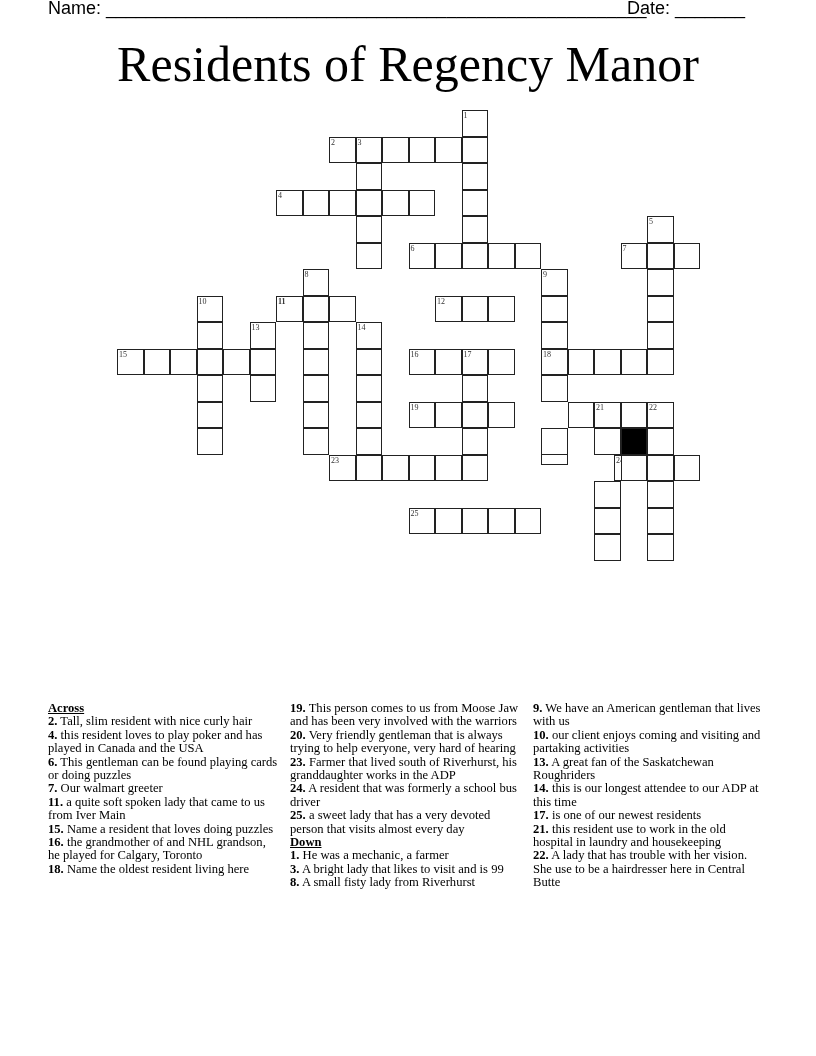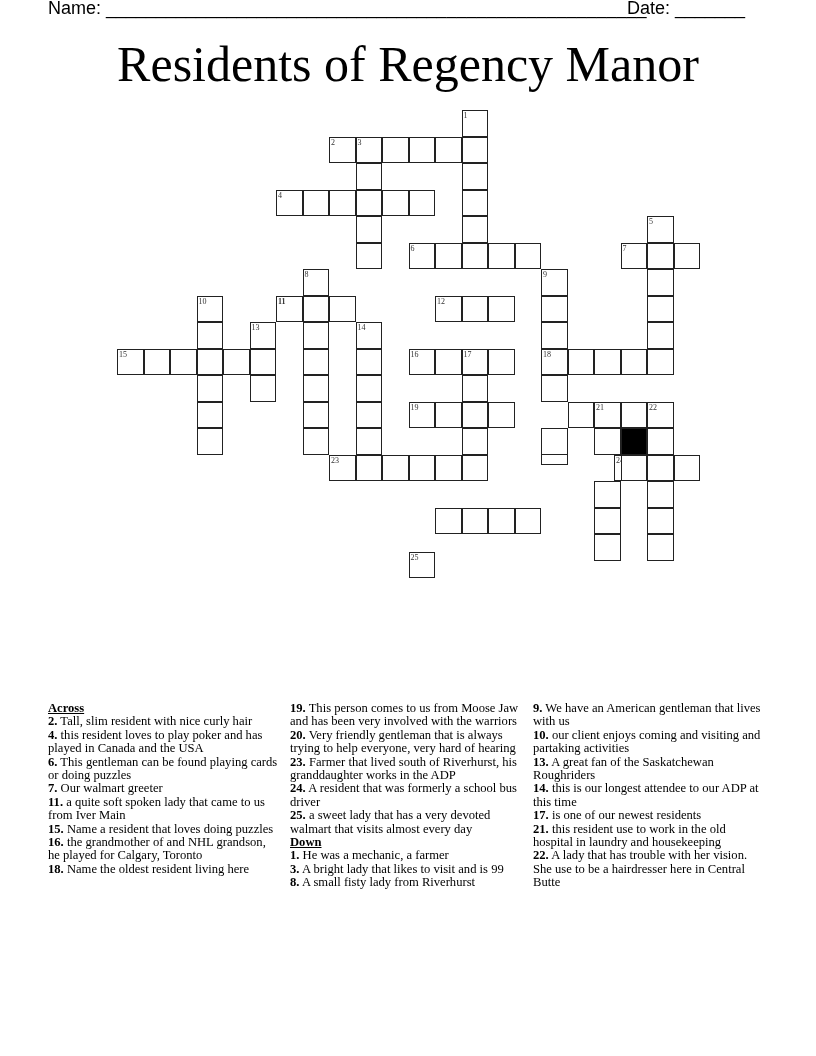--- a/index.html
+++ b/index.html
@@ -174,21 +174,21 @@
     <div class="cell" style="left: 530px; top: 397.5px;"></div>
     <div class="cell" style="left: 530px; top: 424px;"></div>
     <div class="cell" style="left: 212px; top: 344.5px;">
       <span class="num">23</span>
     </div>
     <div class="cell" style="left: 265px; top: 344.5px;"></div>
     <div class="cell" style="left: 291.5px; top: 344.5px;"></div>
     <div class="cell" style="left: 318px; top: 344.5px;"></div>
     <div class="cell" style="left: 503.5px; top: 344.5px;"></div>
     <div class="cell" style="left: 556.5px; top: 344.5px;"></div>
-    <div class="cell" style="left: 291.5px; top: 397.5px; margin-top: 44px;">
+    <div class="cell" style="left: 291.5px; top: 397.5px;">
       <span class="num">25</span>
     </div>
     <div class="cell" style="left: 318px; top: 397.5px;"></div>
     <div class="cell" style="left: 344.5px; top: 397.5px;"></div>
     <div class="cell" style="left: 371px; top: 397.5px;"></div>
     <div class="cell" style="left: 397.5px; top: 397.5px;"></div>
     <div class="cell black" style="left: 503.5px; top: 318px;"></div>
   </div>
 
 <div class="clues col1" id="col1">
@@ -200,21 +200,21 @@
     <div class="clue"><b>11.</b><span> a quite soft spoken lady that came to us from Iver Main</span></div>
     <div class="clue"><b>15.</b><span> Name a resident that loves doing puzzles</span></div>
     <div class="clue"><b>16.</b><span> the grandmother of and NHL grandson, he played for Calgary, Toronto</span></div>
     <div class="clue"><b>18.</b><span> Name the oldest resident living here</span></div>
   </div>
 <div class="clues col2" id="col2">
     <div class="clue"><b>19.</b><span> This person comes to us from Moose Jaw and has been very involved with the warriors</span></div>
     <div class="clue"><b>20.</b><span> Very friendly gentleman that is always trying to help everyone, very hard of hearing</span></div>
     <div class="clue"><b>23.</b><span> Farmer that lived south of Riverhurst, his granddaughter works in the ADP</span></div>
     <div class="clue"><b>24.</b><span> A resident that was formerly a school bus driver</span></div>
-    <div class="clue"><b>25.</b><span> a sweet lady that has a very devoted walmart that visits almost every day</span></div>
+    <div class="clue"><b>25.</b><span> a sweet lady that has a very devoted person that visits almost every day</span></div>
     <div class="heading">Down</div>
     <div class="clue"><b>1.</b><span> He was a mechanic, a farmer</span></div>
     <div class="clue"><b>3.</b><span> A bright lady that likes to visit and is 99</span></div>
     <div class="clue"><b>8.</b><span> A small fisty lady from Riverhurst</span></div>
   </div>
 <div class="clues col3" id="col3">
     <div class="clue"><b>9.</b><span> We have an American gentleman that lives with us</span></div>
     <div class="clue"><b>10.</b><span> our client enjoys coming and visiting and partaking activities</span></div>
     <div class="clue"><b>13.</b><span> A great fan of the Saskatchewan Roughriders</span></div>
     <div class="clue"><b>14.</b><span> this is our longest attendee to our ADP at this time</span></div>

